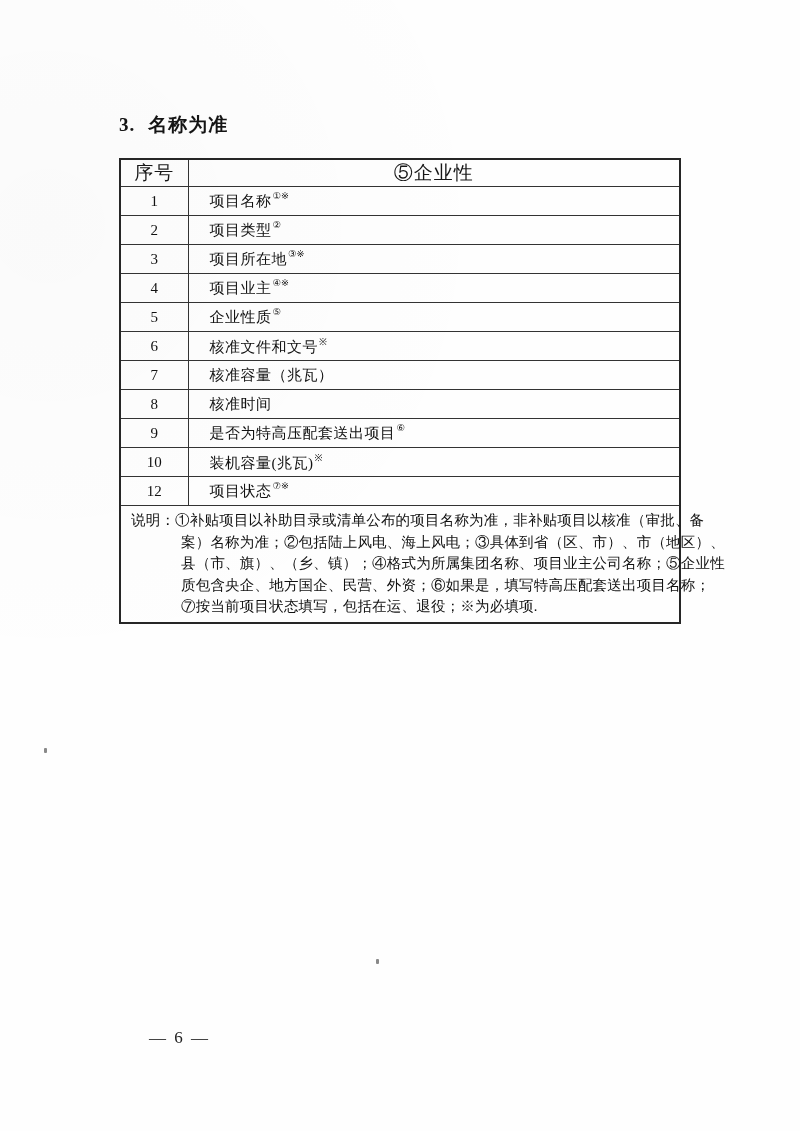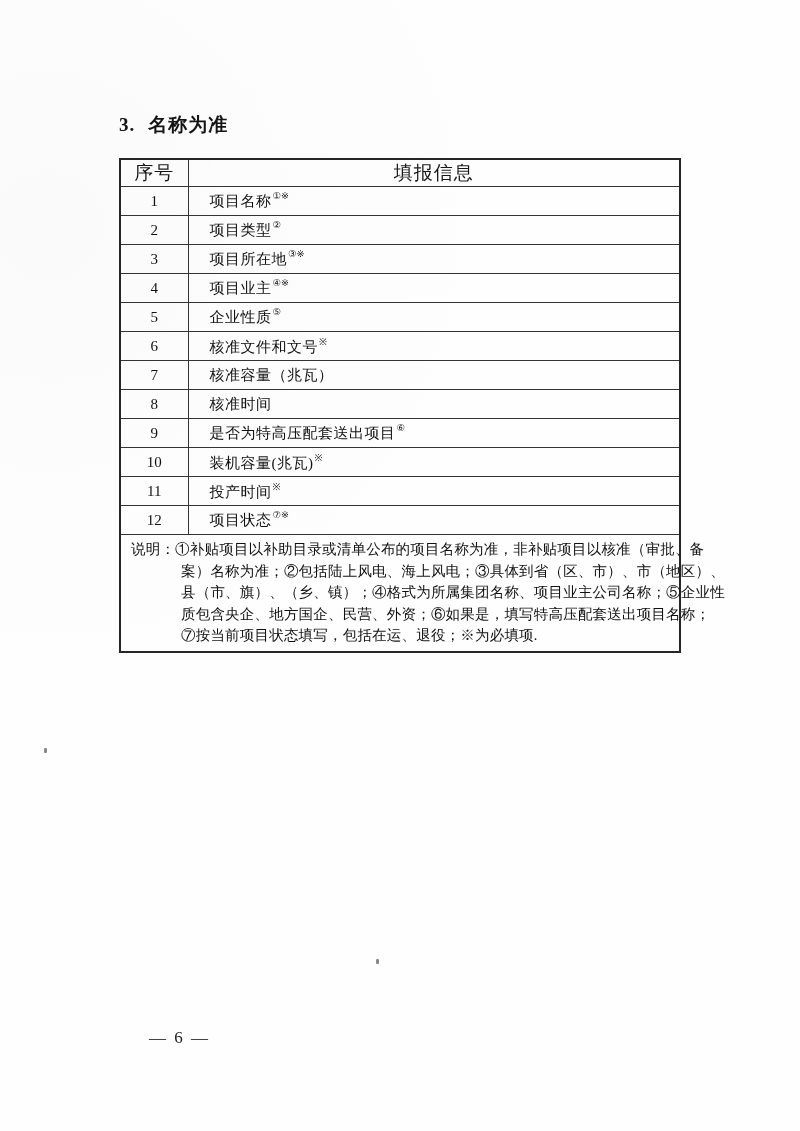--- a/index.html
+++ b/index.html
@@ -103,21 +103,21 @@
 <div class="page">
 
   <div class="doc-title">
     <span class="title-number">3.</span><span>名称为准</span>
   </div>
 
   <table class="report-table">
     <thead>
       <tr>
         <th class="col-num-header">序号</th>
-        <th>填报信息</th>
+        <th>⑤企业性</th>
       </tr>
     </thead>
     <tbody id="table-body">
         <tr>
           <td class="cell-num">1</td>
           <td class="cell-label">项目名称<sup>①※</sup></td>
         </tr>
         <tr>
           <td class="cell-num">2</td>
           <td class="cell-label">项目类型<sup>②</sup></td>
@@ -148,24 +148,20 @@
         </tr>
         <tr>
           <td class="cell-num">9</td>
           <td class="cell-label">是否为特高压配套送出项目<sup>⑥</sup></td>
         </tr>
         <tr>
           <td class="cell-num">10</td>
           <td class="cell-label">装机容量(兆瓦)<sup>※</sup></td>
         </tr>
         <tr>
-          <td class="cell-num">11</td>
-          <td class="cell-label">投产时间<sup>※</sup></td>
-        </tr>
-        <tr>
           <td class="cell-num">12</td>
           <td class="cell-label">项目状态<sup>⑦※</sup></td>
         </tr>
       </tbody>
     <tfoot>
       <tr>
         <td class="notes-cell" colspan="2" id="notes-cell">
             <div class="note-line">说明：①补贴项目以补助目录或清单公布的项目名称为准，非补贴项目以核准（审批、备</div>
             <div class="note-line cont">案）名称为准；②包括陆上风电、海上风电；③具体到省（区、市）、市（地区）、</div>
             <div class="note-line cont">县（市、旗）、（乡、镇）；④格式为所属集团名称、项目业主公司名称；⑤企业性</div>

